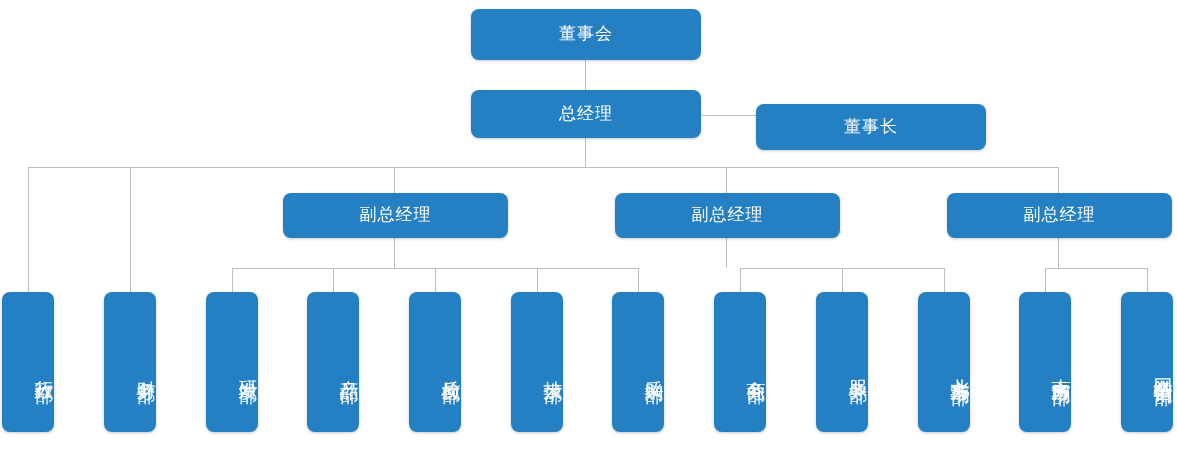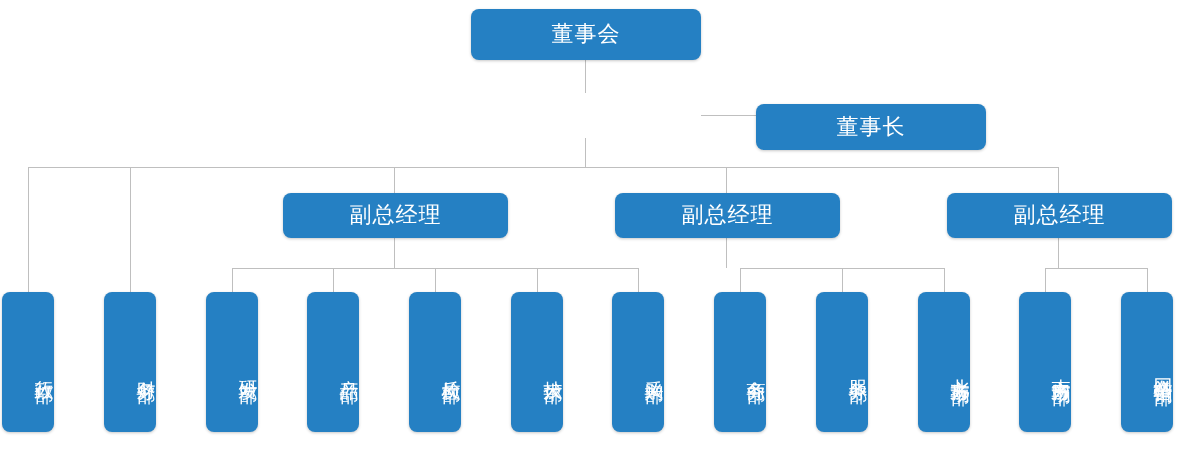--- a/index.html
+++ b/index.html
@@ -33,21 +33,21 @@
     border-radius: 8px;
     color: #ffffff;
     box-shadow: 0 1px 3px rgba(0,0,0,0.22);
     display: flex;
     align-items: center;
     justify-content: center;
     text-align: center;
     letter-spacing: 1px;
   }
   .node.horizontal {
-    font-size: 22px;
+    font-size: 17px;
     line-height: 1.2;
   }
   .node.vertical {
     writing-mode: vertical-rl;
     text-orientation: upright;
     align-items: flex-start;
     justify-content: center;
     padding-top: 12px;
     font-size: 19px;
     line-height: 1.05;
@@ -91,20 +91,21 @@
   <div class="line v" style="left:842px; top:268px; height:24px;"></div>
   <div class="line v" style="left:944px; top:268px; height:24px;"></div>
 
   <div class="line v" style="left:1058px; top:238px; height:30px;"></div>
   <div class="line h" style="left:1045px; top:268px; width:102px;"></div>
   <div class="line v" style="left:1045px; top:268px; height:24px;"></div>
   <div class="line v" style="left:1147px; top:268px; height:24px;"></div>
 
   <div class="node horizontal" style="left:471px; top:9px; width:230px; height:51px;">董事会</div>
 
+  <div class="node horizontal" style="left:471px; top:90px; width:230px; height:48px;">总经理</div>
 
   <div class="node horizontal" style="left:756px; top:92px; width:230px; height:46px;margin-top:12px;">董事长</div>
 
   <div class="node horizontal" style="left:283px; top:193px; width:225px; height:45px;">副总经理</div>
 
   <div class="node horizontal" style="left:615px; top:193px; width:225px; height:45px;">副总经理</div>
 
   <div class="node horizontal" style="left:947px; top:193px; width:225px; height:45px;">副总经理</div>
 
   <div class="node vertical" style="left:2px; top:292px; width:52px; height:140px;">行政部</div>

